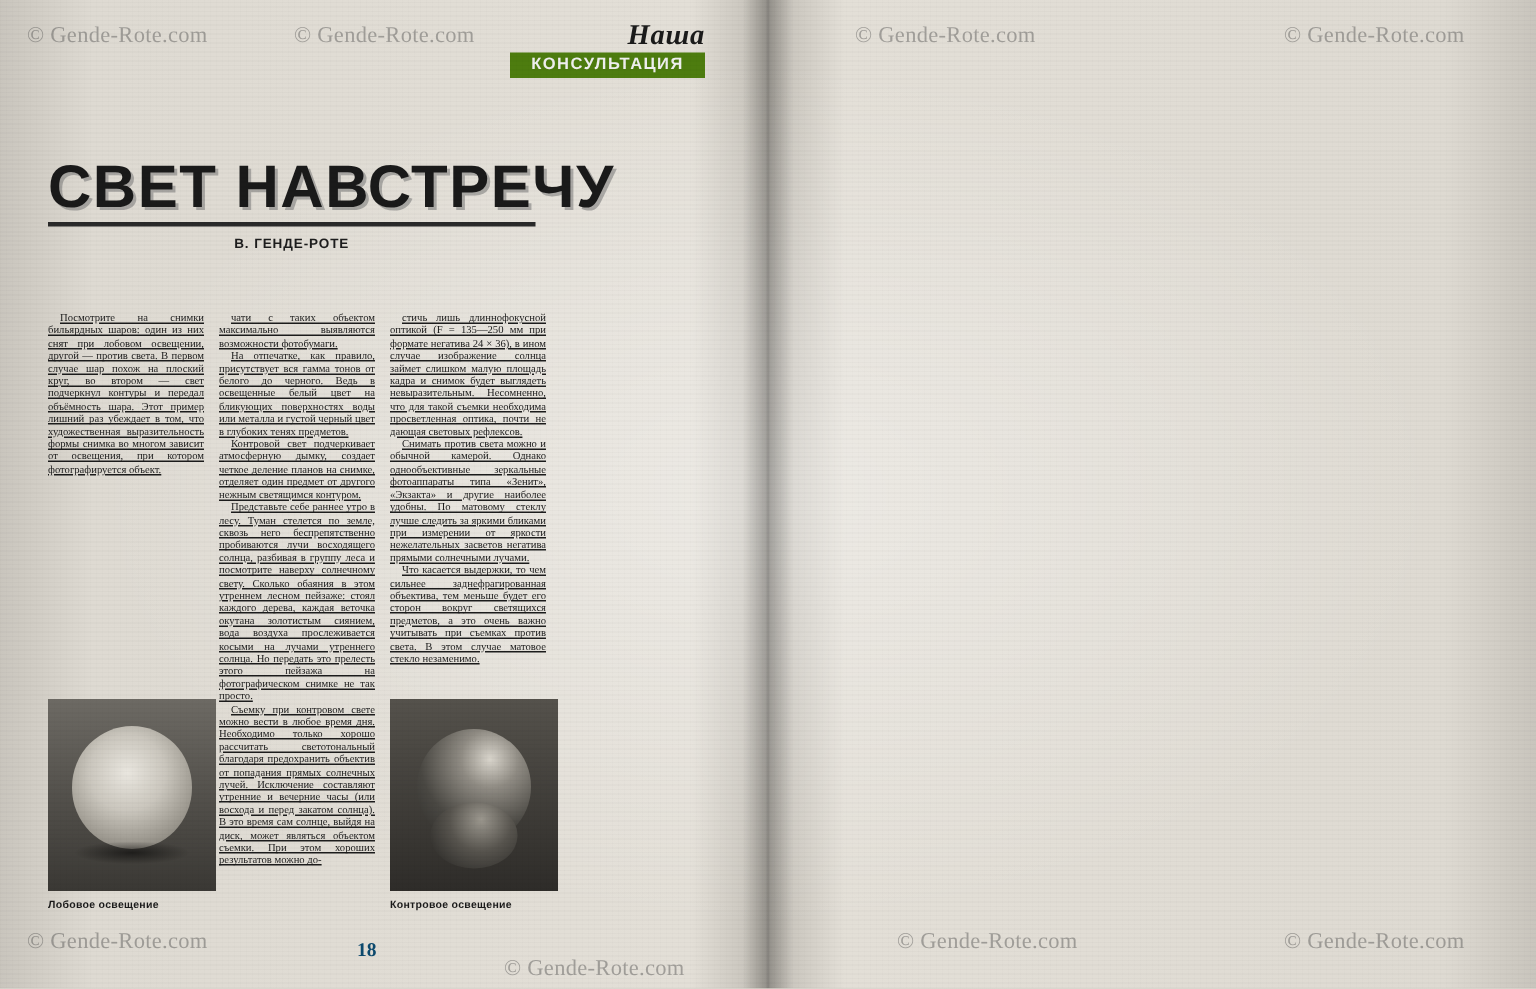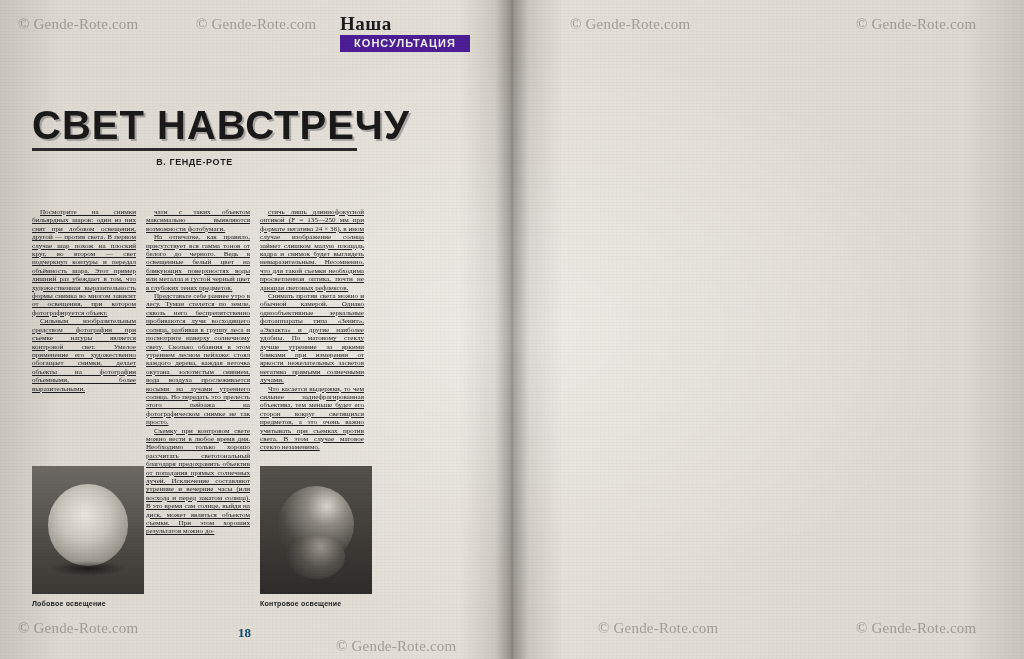--- a/index.html
+++ b/index.html
@@ -35,25 +35,25 @@
   .page{position:absolute;top:0;bottom:0;}
   .page-left{left:0;width:512px;}
   .page-right{left:512px;width:512px;}
 
   
   .masthead{
     position:absolute;left:340px;top:14px;width:130px;height:42px;
   }
   .masthead .nasha{
     font-family:"Liberation Serif", serif;
-    font-weight:bold;font-size:19px;color:#1b1b1b;
-    text-align:left;line-height:19px;letter-spacing:.5px;
+    font-style:italic;font-weight:bold;font-size:19px;color:#1b1b1b;
+    text-align:right;line-height:19px;letter-spacing:.5px;
   }
   .masthead .konsult{
-    margin-top:2px;background:#4c1d95;color:#efefef;
+    margin-top:2px;background:#4d7c0f;color:#efefef;
     font-family:"Liberation Sans", sans-serif;
     font-weight:bold;font-size:11px;letter-spacing:1px;
     text-align:center;padding:2px 4px 3px;
   }
 
   
   .title-wrap{position:absolute;left:32px;top:104px;width:330px;}
   .big-title{
     font-family:"Liberation Sans", sans-serif;
     font-weight:bold;font-size:40px;letter-spacing:1px;
@@ -152,33 +152,33 @@
   </div>
 
   <div class="title-wrap">
     <div class="big-title">СВЕТ НАВСТРЕЧУ</div>
     <div class="title-rule"></div>
     <div class="byline">В. ГЕНДЕ-РОТЕ</div>
   </div>
 
   <div class="col" id="lcol1">
     <p class="first">Посмотрите на снимки бильярдных шаров: один из них снят при лобовом освещении, другой — против света. В первом случае шар похож на плоский круг, во втором — свет подчеркнул контуры и передал объёмность шара. Этот пример лишний раз убеждает в том, что художественная выразительность формы снимка во многом зависит от освещения, при котором фотографируется объект.</p>
-    <p>Сильным изобразительным средством фотографии при съемке натуры является контровой свет. Умелое применение его художественно обогащает снимки, делает объекты на фотографии объемными, более выразительными.</p>
   </div>
 
   <div class="col" id="lcol2">
     <p class="first">чати с таких объектом максимально выявляются возможности фотобумаги.</p>
     <p>На отпечатке, как правило, присутствует вся гамма тонов от белого до черного. Ведь в освещенные белый цвет на бликующих поверхностях воды или металла и густой черный цвет в глубоких тенях предметов.</p>
+    <p>Контровой свет подчеркивает атмосферную дымку, создает четкое деление планов на снимке, отделяет один предмет от другого нежным светящимся контуром.</p>
     <p>Представьте себе раннее утро в лесу. Туман стелется по земле, сквозь него беспрепятственно пробиваются лучи восходящего солнца, разбивая в группу леса и посмотрите наверху солнечному свету. Сколько обаяния в этом утреннем лесном пейзаже: стоял каждого дерева, каждая веточка окутана золотистым сиянием, вода воздуха прослеживается косыми на лучами утреннего солнца. Но передать это прелесть этого пейзажа на фотографическом снимке не так просто.</p>
     <p>Съемку при контровом свете можно вести в любое время дня. Необходимо только хорошо рассчитать светотональный благодаря предохранить объектив от попадания прямых солнечных лучей. Исключение составляют утренние и вечерние часы (или восхода и перед закатом солнца). В это время сам солнце, выйдя на диск, может являться объектом съемки. При этом хороших результатов можно до-</p>
   </div>
 
   <div class="col" id="lcol3">
     <p class="first">стичь лишь длиннофокусной оптикой (F = 135—250 мм при формате негатива 24 × 36), в ином случае изображение солнца займет слишком малую площадь кадра и снимок будет выглядеть невыразительным. Несомненно, что для такой съемки необходима просветленная оптика, почти не дающая световых рефлексов.</p>
-    <p>Снимать против света можно и обычной камерой. Однако однообъективные зеркальные фотоаппараты типа «Зенит», «Экзакта» и другие наиболее удобны. По матовому стеклу лучше утренние за яркими бликами при измерении от яркости нежелательных засветов негатива прямыми солнечными лучами.</p>
+    <p>Снимать против света можно и обычной камерой. Однако однообъективные зеркальные фотоаппараты типа «Зенит», «Экзакта» и другие наиболее удобны. По матовому стеклу лучше следить за яркими бликами при измерении от яркости нежелательных засветов негатива прямыми солнечными лучами.</p>
     <p>Что касается выдержки, то чем сильнее заднефрагированная объектива, тем меньше будет его сторон вокруг светящихся предметов, а это очень важно учитывать при съемках против света. В этом случае матовое стекло незаменимо.</p>
   </div>
 
   <div class="photo" id="photo-sphere1">
     <div class="ball"></div>
     <div class="sh"></div>
   </div>
   <div class="cap" id="cap-front">Лобовое  освещение</div>
 
   <div class="photo" id="photo-sphere2">

